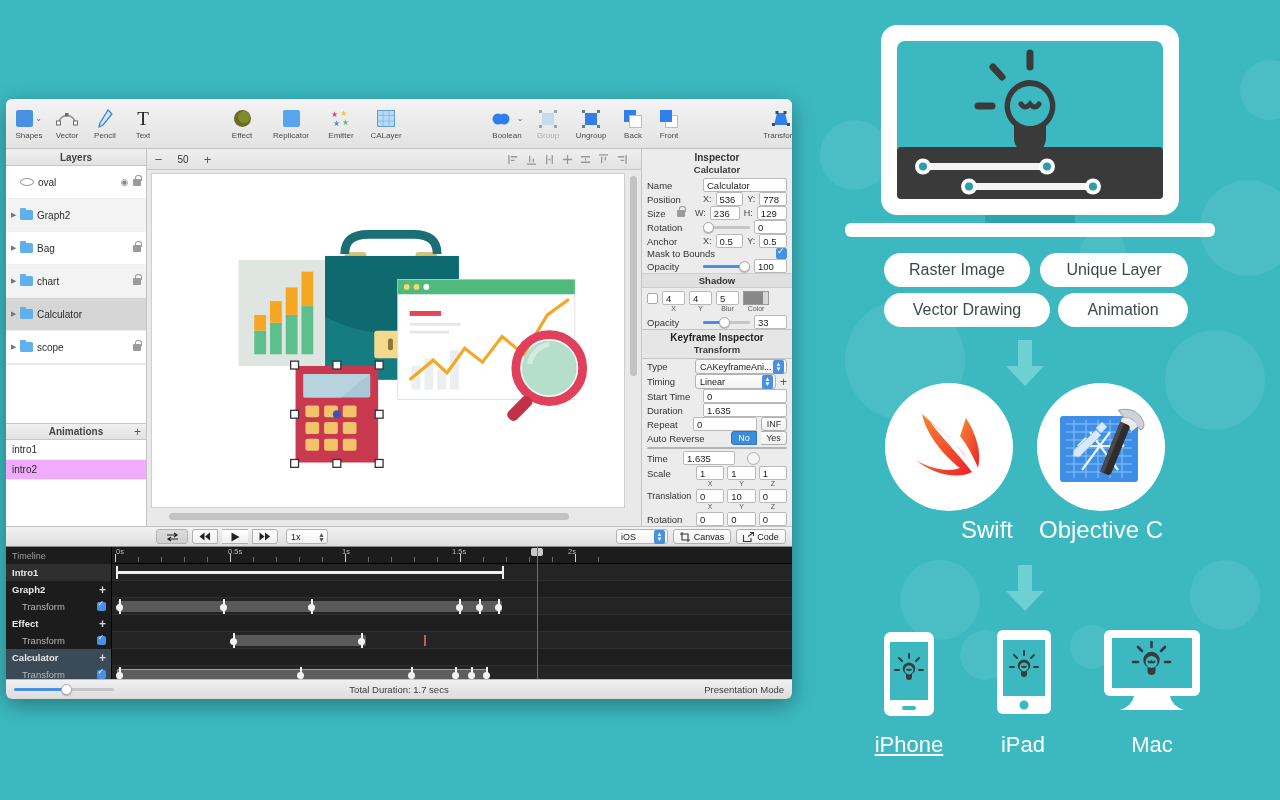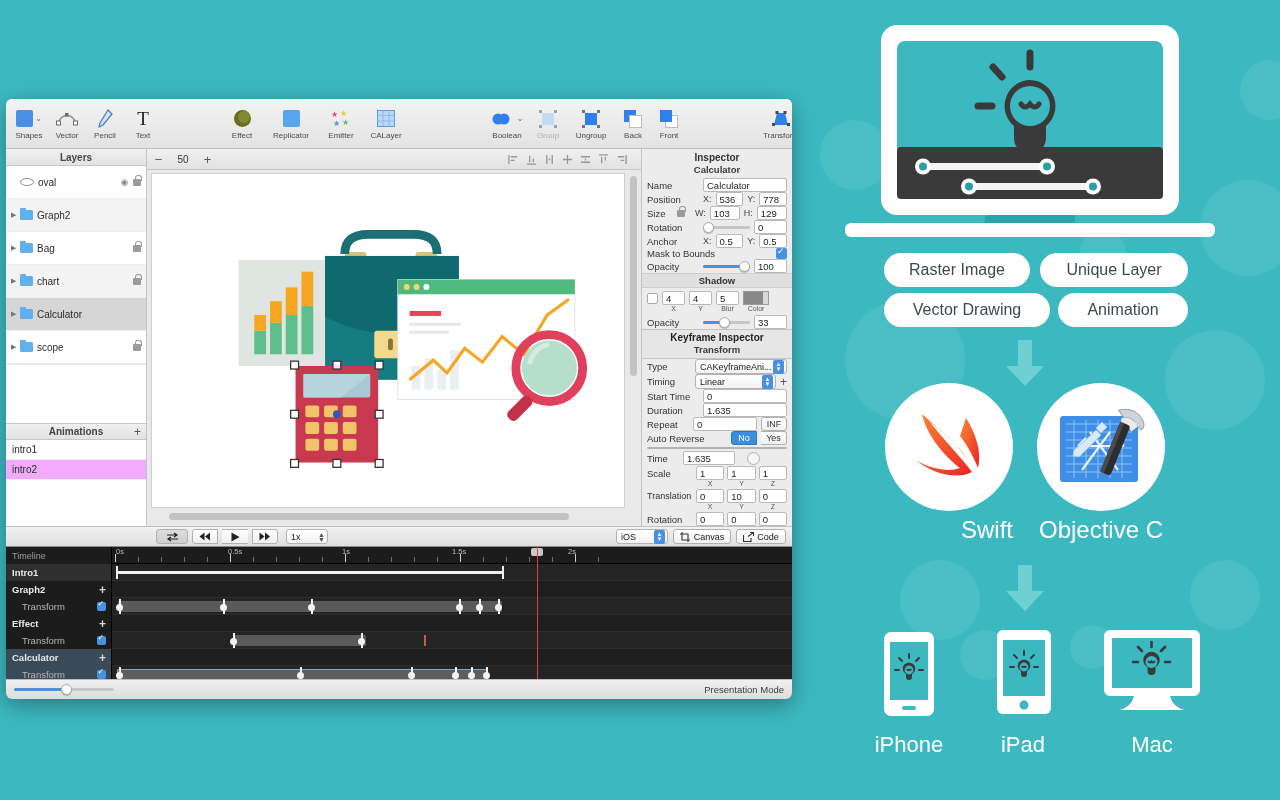--- a/index.html
+++ b/index.html
@@ -583,21 +583,21 @@
           <span class="lbl">Position</span>
           <span class="xy">X:</span>
           <span class="fld" style="width:30px">536</span>
           <span class="xy">Y:</span>
           <span class="fld" style="width:30px">778</span>
         </div>
         <div class="ir">
           <span class="lbl" style="width:26px">Size</span>
           <span class="lock" style="margin:0 6px 0 0"></span>
           <span class="xy">W:</span>
-          <span class="fld" style="width:30px">103</span>
+          <span class="fld" style="width:30px">236</span>
           <span class="xy">H:</span>
           <span class="fld" style="width:30px">129</span>
         </div>
         <div class="ir">
           <span class="lbl">Rotation</span>
           <span class="slider">
             <span class="strack"></span>
               <span class="sknob" style="left:0px"></span>
           </span>
           <span class="fld" style="width:33px">0</span>
@@ -971,20 +971,21 @@
           <div class="playhead" style="left:425px"></div>
         </div>
       </div>
 
       <div class="statusbar">
         <span class="slider" style="width:100px;flex:none">
           <span class="strack"></span>
             <span class="sfill" style="width:52%"></span>
           <span class="sknob" style="left:47%"></span>
         </span>
+        <span class="status-center">Total Duration: 1.7 secs</span>
         <span class="status-right">Presentation Mode</span>
       </div>
     </div>
   </div>
 
   <svg style="position:absolute;left:845px;top:25px;width:370px;height:215px;" viewBox="0 0 370 215">
     <rect x="36" y="0" width="298" height="190" rx="16" fill="#fff"></rect>
     <rect x="52" y="16" width="266" height="158" rx="8" fill="#3cb9c0"></rect>
     <rect x="52" y="122" width="266" height="52" rx="4" fill="#3a3a3a"></rect>
 
@@ -1085,21 +1086,21 @@
     <circle cx="29" cy="40" r="4.4" fill="#3cb9c0"></circle>
     <path d="M27 39.5 q1 1.6 2 0 q1 1.6 2 0" stroke="#3a3a3a" stroke-width="1.5" fill="none" stroke-linecap="round"></path>
     <g stroke="#3a3a3a" stroke-width="2" stroke-linecap="round">
       <line x1="29" y1="24" x2="29" y2="28"></line>
         <line x1="19" y1="28" x2="22" y2="31"></line>
       <line x1="15" y1="40" x2="19" y2="40"></line>
         <line x1="39" y1="28" x2="36" y2="31"></line>
       <line x1="43" y1="40" x2="39" y2="40"></line>
     </g>
   </svg>
-  <div class="devlabel" style="left:855px;top:732px;width:108px;">iPhone</div>
+  <div class="devlabel" style="left:855px;top:732px;width:108px;text-decoration:underline;">iPhone</div>
 
   <svg style="position:absolute;left:993px;top:628px;width:62px;height:90px;" viewBox="0 0 62 90">
     <rect x="4" y="2" width="54" height="84" rx="6" fill="#fff"></rect>
     <rect x="10" y="12" width="42" height="56" fill="#3cb9c0"></rect>
     <circle cx="31" cy="77" r="4.5" fill="#3cb9c0"></circle>
     <g fill="#3a3a3a">
       <path d="M27 33 a6 6 0 0 1 8 0 a6 6 0 0 1 -1 10 l0 3 a3 3 0 0 1 -6 0 l0 -3 a6 6 0 0 1 -1 -10 Z"></path>
     </g>
     <circle cx="31" cy="39" r="4.4" fill="#3cb9c0"></circle>
     <path d="M29 38.5 q1 1.6 2 0 q1 1.6 2 0" stroke="#3a3a3a" stroke-width="1.5" fill="none" stroke-linecap="round"></path>

